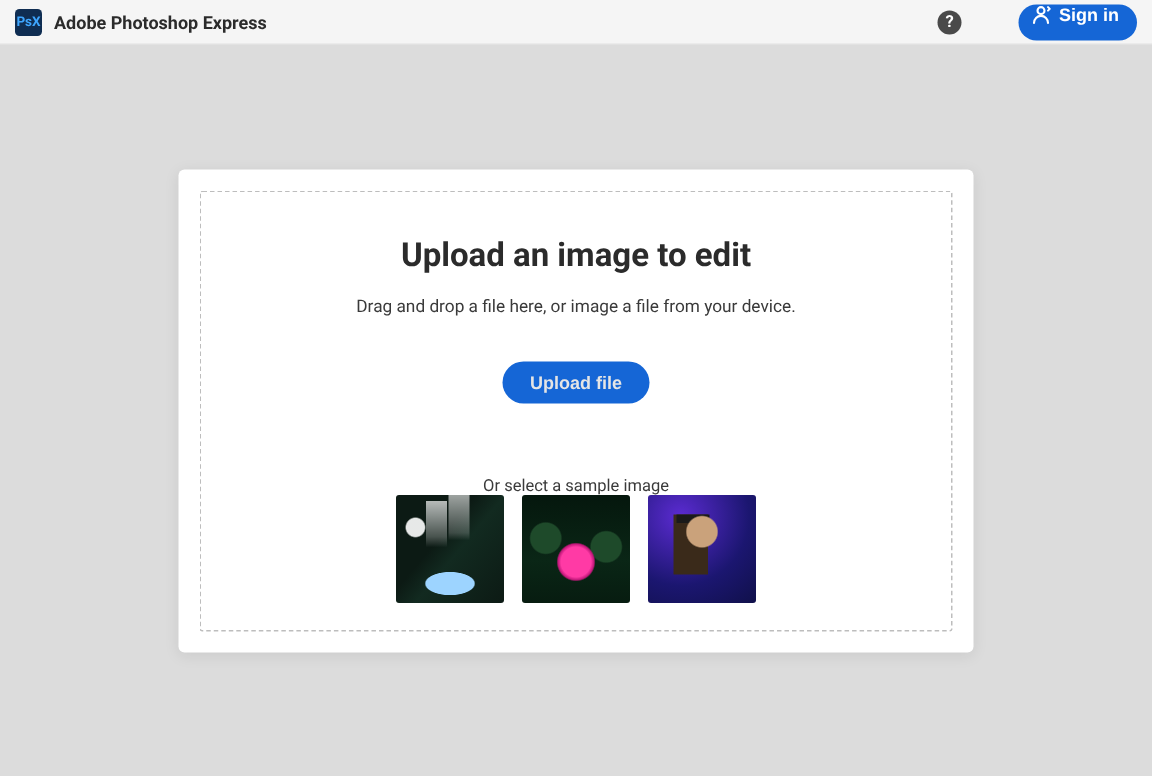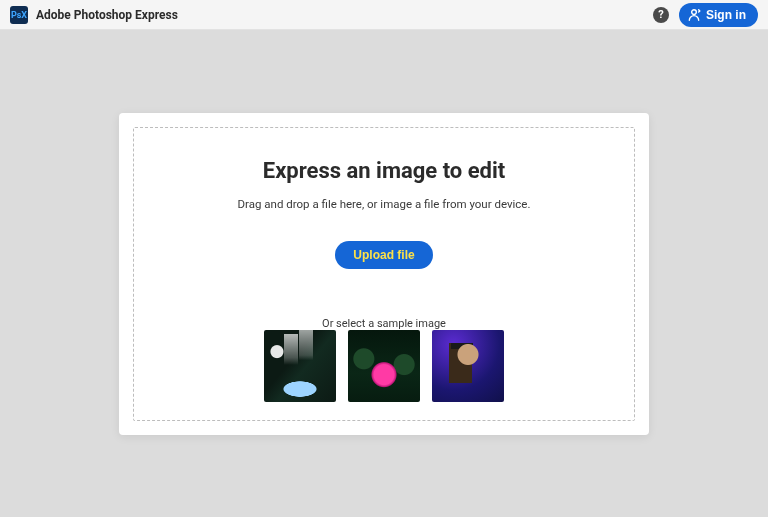--- a/index.html
+++ b/index.html
@@ -49,22 +49,23 @@
   }
   .signin-btn {
     background: #1566d6;
     color: #fff;
     border: none;
     border-radius: 14px;
     height: 24px;
     padding: 0 12px 0 8px;
     font-size: 12px;
     font-weight: 600;
-    display: flex; align-items: center; gap: 5px;
+    display: flex; align-items: flex-start; gap: 5px;
     cursor: pointer;
+    margin-left: 28px;
   }
   .signin-btn svg { width: 14px; height: 14px; }
 
   .stage {
     width: 768px;
     height: 487px;
     display: flex;
     align-items: center;
     justify-content: center;
   }
@@ -87,21 +88,21 @@
     color: #2b2b2b;
     margin-bottom: 14px;
   }
   .subtext {
     font-size: 11.5px;
     color: #3a3a3a;
     margin-bottom: 30px;
   }
   .upload-btn {
     background: #1566d6;
-    color: #fde047;
+    color: #e5e5e5;
     border: none;
     border-radius: 15px;
     height: 28px;
     padding: 0 18px;
     font-size: 12px;
     font-weight: 600;
     cursor: pointer;
     margin-bottom: 48px;
   }
   .or-text {
@@ -165,21 +166,21 @@
         <path d="M20 3l2 2-2 2"></path>
       </svg>
       <span>Sign in</span>
     </button>
   </div>
 </div>
 
 <div class="stage">
   <div class="card">
     <div class="dashed">
-      <h1 class="heading">Express an image to edit</h1>
+      <h1 class="heading">Upload an image to edit</h1>
       <p class="subtext">Drag and drop a file here, or image a file from your device.</p>
       <button class="upload-btn">Upload file</button>
       <div class="or-text">Or select a sample image</div>
       <div class="samples">
         <div class="sample samp1"></div>
         <div class="sample samp2"></div>
         <div class="sample samp3"></div>
       </div>
     </div>
   </div>

